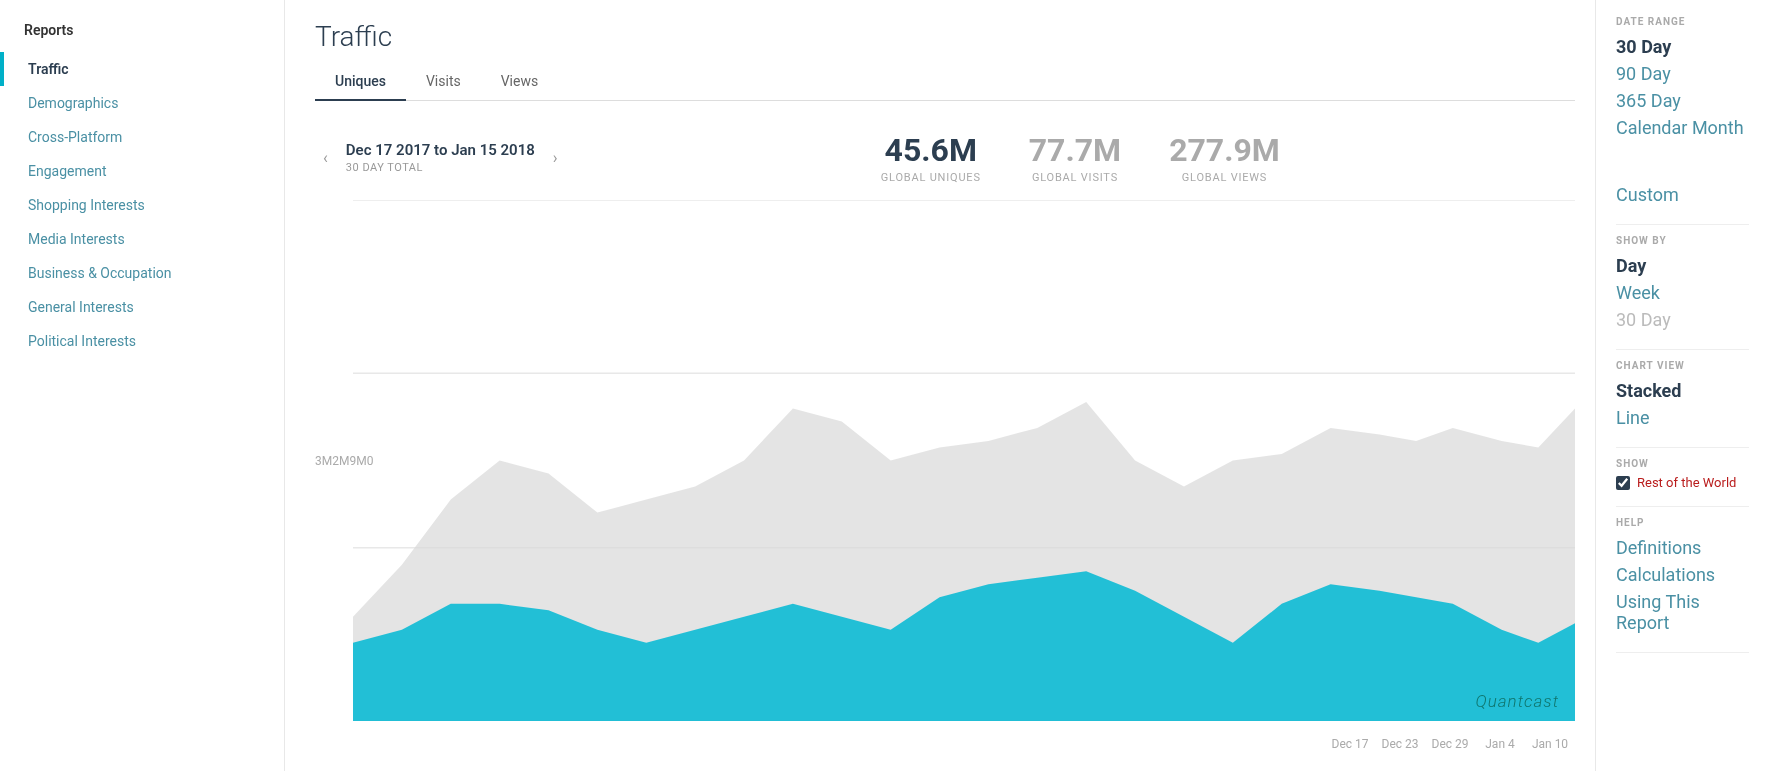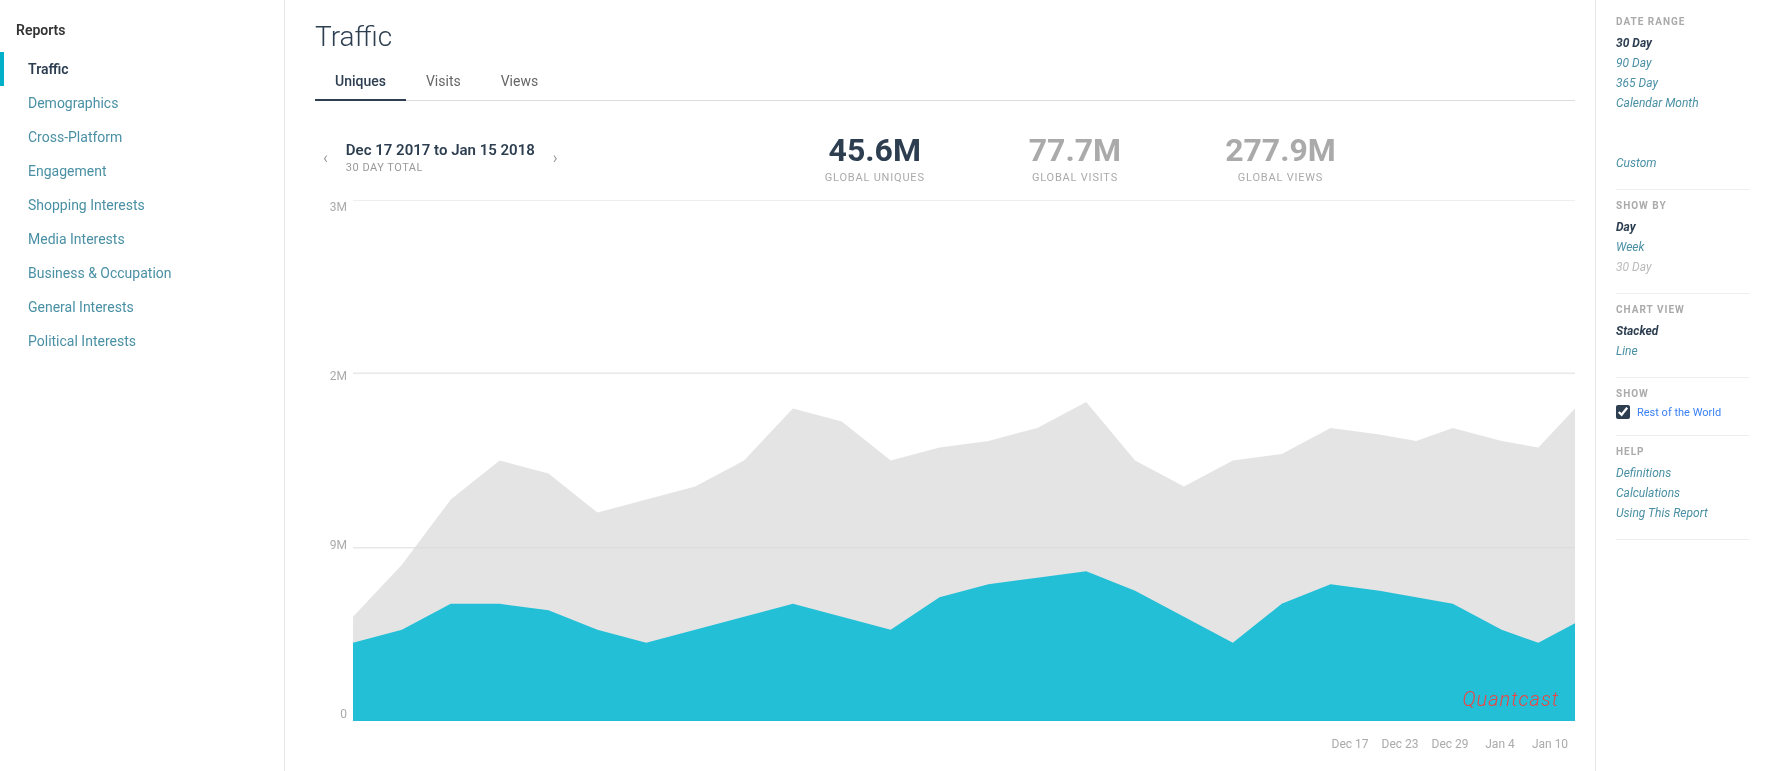--- a/index.html
+++ b/index.html
@@ -10,21 +10,21 @@
       width: 285px;
       min-width: 285px;
       background: #fff;
       border-right: 1px solid #e8e8e8;
       padding: 18px 0;
     }
     .sidebar-reports-label {
       font-size: 14px;
       color: #333;
       font-weight: 600;
-      padding: 4px 16px 14px;
+      padding: 4px 24px 14px;
     }
     .sidebar-item {
       padding: 9px 24px 9px 28px;
       font-size: 14px;
       color: #4a90a4;
       cursor: pointer;
       position: relative;
     }
     .sidebar-item.active {
       color: #2c3e50;
@@ -103,21 +103,21 @@
     .date-sub {
       font-size: 11px;
       color: #999;
       letter-spacing: 0.5px;
       margin-top: 2px;
     }
     .stats-block {
       flex: 1;
       display: flex;
       justify-content: center;
-      gap: 104px;
+      gap: 48px;
     }
     .stat-item { text-align: center; }
     .stat-value {
       font-size: 32px;
       font-weight: 700;
       color: #2c3e50;
     }
     .stat-value.dim { color: #aaa; }
     .stat-label {
       font-size: 11px;
@@ -132,23 +132,23 @@
       position: relative;
       min-height: 0;
     }
     .chart-y-labels {
       position: absolute;
       left: 0;
       top: 0;
       bottom: 30px;
       width: 38px;
       display: flex;
-      flex-direction: column;
+      flex-direction: row;
       justify-content: space-between;
-      align-items: flex-end;
+      align-items: center;
       padding-right: 6px;
     }
     .y-label {
       font-size: 12px;
       color: #aaa;
     }
     .chart-inner {
       position: absolute;
       left: 38px;
       right: 0;
@@ -168,22 +168,22 @@
     .x-label {
       font-size: 12px;
       color: #aaa;
       width: 50px;
       text-align: center;
     }
     .watermark {
       position: absolute;
       right: 16px;
       bottom: 40px;
-      font-size: 20px;
-      color: #ef4444;
+      font-size: 17px;
+      color: #0f766e;
       font-style: italic;
       font-weight: 300;
       letter-spacing: 1px;
     }
     svg.chart-svg {
       width: 100%;
       height: 100%;
     }
 
     
@@ -202,22 +202,21 @@
       font-weight: 700;
       color: #aaa;
       letter-spacing: 1px;
       margin-bottom: 6px;
     }
     .rp-option {
       display: block;
       padding: 3px 0;
       color: #4a90a4;
       cursor: pointer;
-      font-size: 12px;
-      font-style: italic;
+      font-size: 18px;
     }
     .rp-option.selected {
       color: #2c3e50;
       font-weight: 700;
     }
     .rp-option.dim {
       color: #bbb;
     }
     .rp-checkbox-row {
       display: flex;
@@ -339,21 +338,21 @@
     <div class="rp-section">
       <div class="rp-section-label">CHART VIEW</div>
       <span class="rp-option selected" style="display: block;">Stacked</span>
       <span class="rp-option" style="display: block;">Line</span>
     </div>
     <div class="rp-divider"></div>
     <div class="rp-section">
       <div class="rp-section-label">SHOW</div>
       <div class="rp-checkbox-row">
         <input type="checkbox" class="rp-checkbox" checked="" style="">
-        <span style="font-size: 11px; color: #3b82f6;">Rest of the World</span>
+        <span style="font-size: 13px; color: #b91c1c;">Rest of the World</span>
       </div>
     </div>
     <div class="rp-divider"></div>
     <div class="rp-section">
       <div class="rp-section-label">HELP</div>
       <span class="rp-option" style="display: block;">Definitions</span>
       <span class="rp-option" style="display: block;">Calculations</span>
       <span class="rp-option" style="display: block;">Using This Report</span>
     </div>
     <div class="rp-divider"></div>

